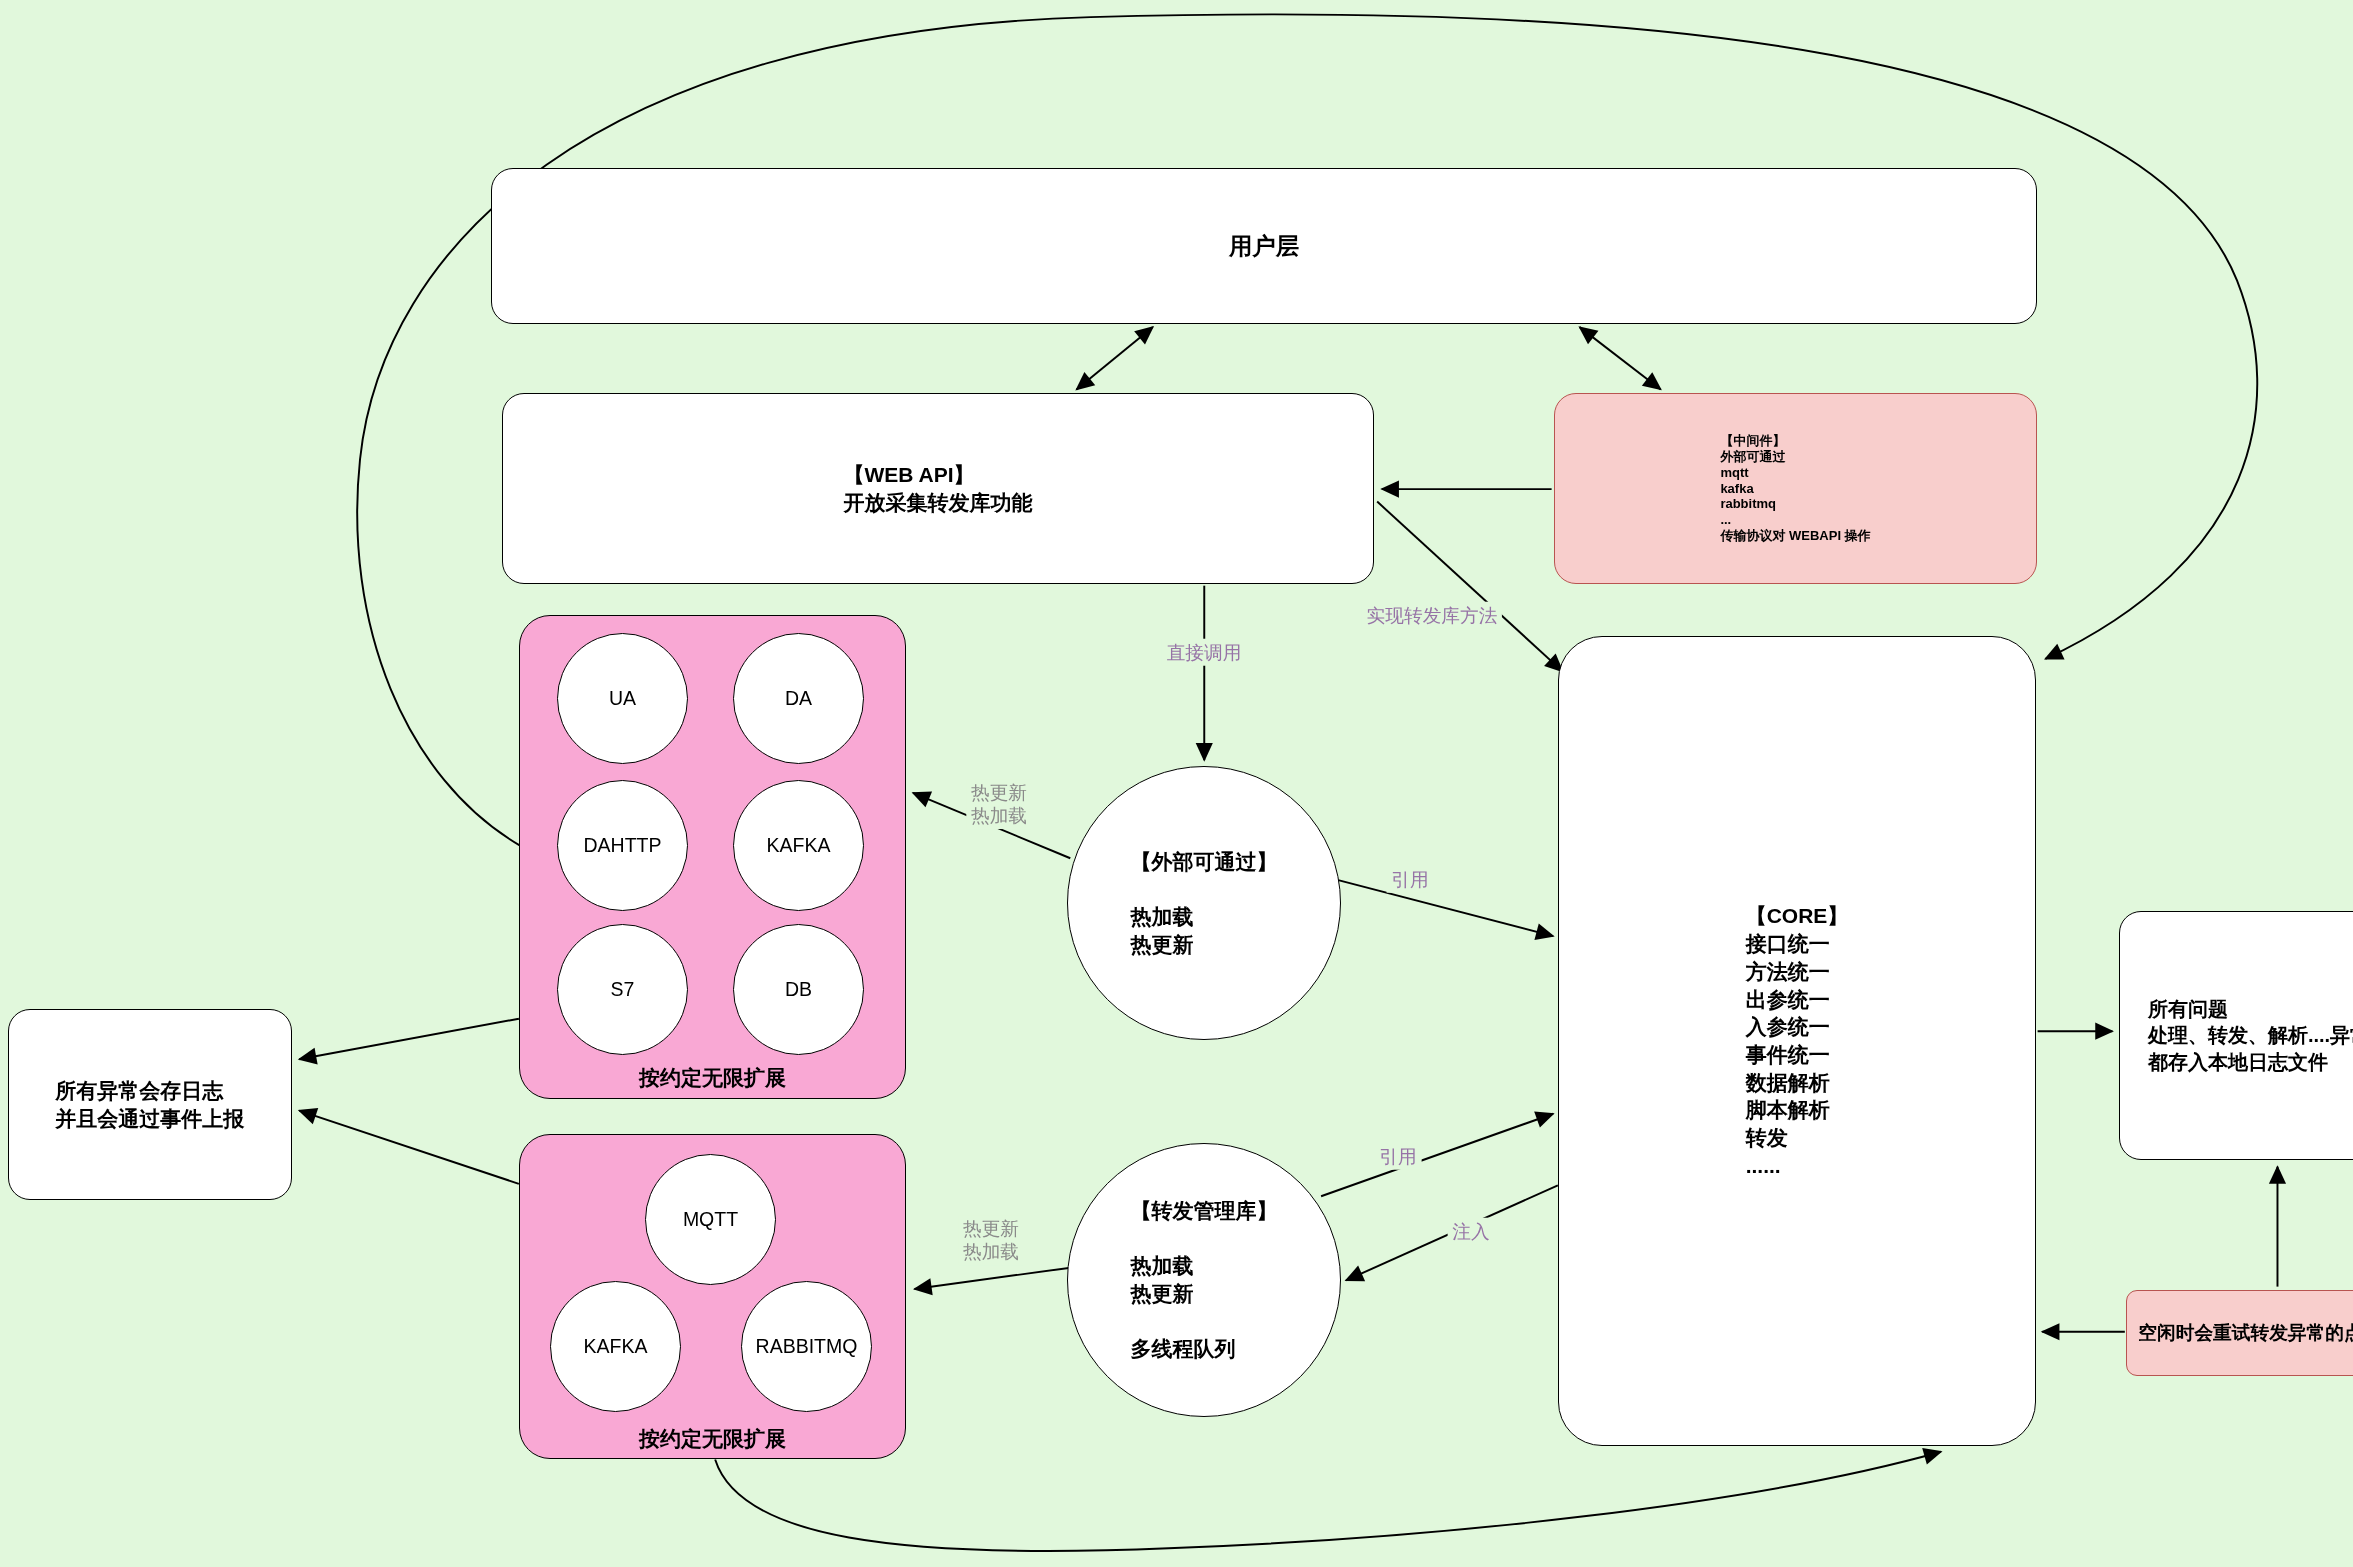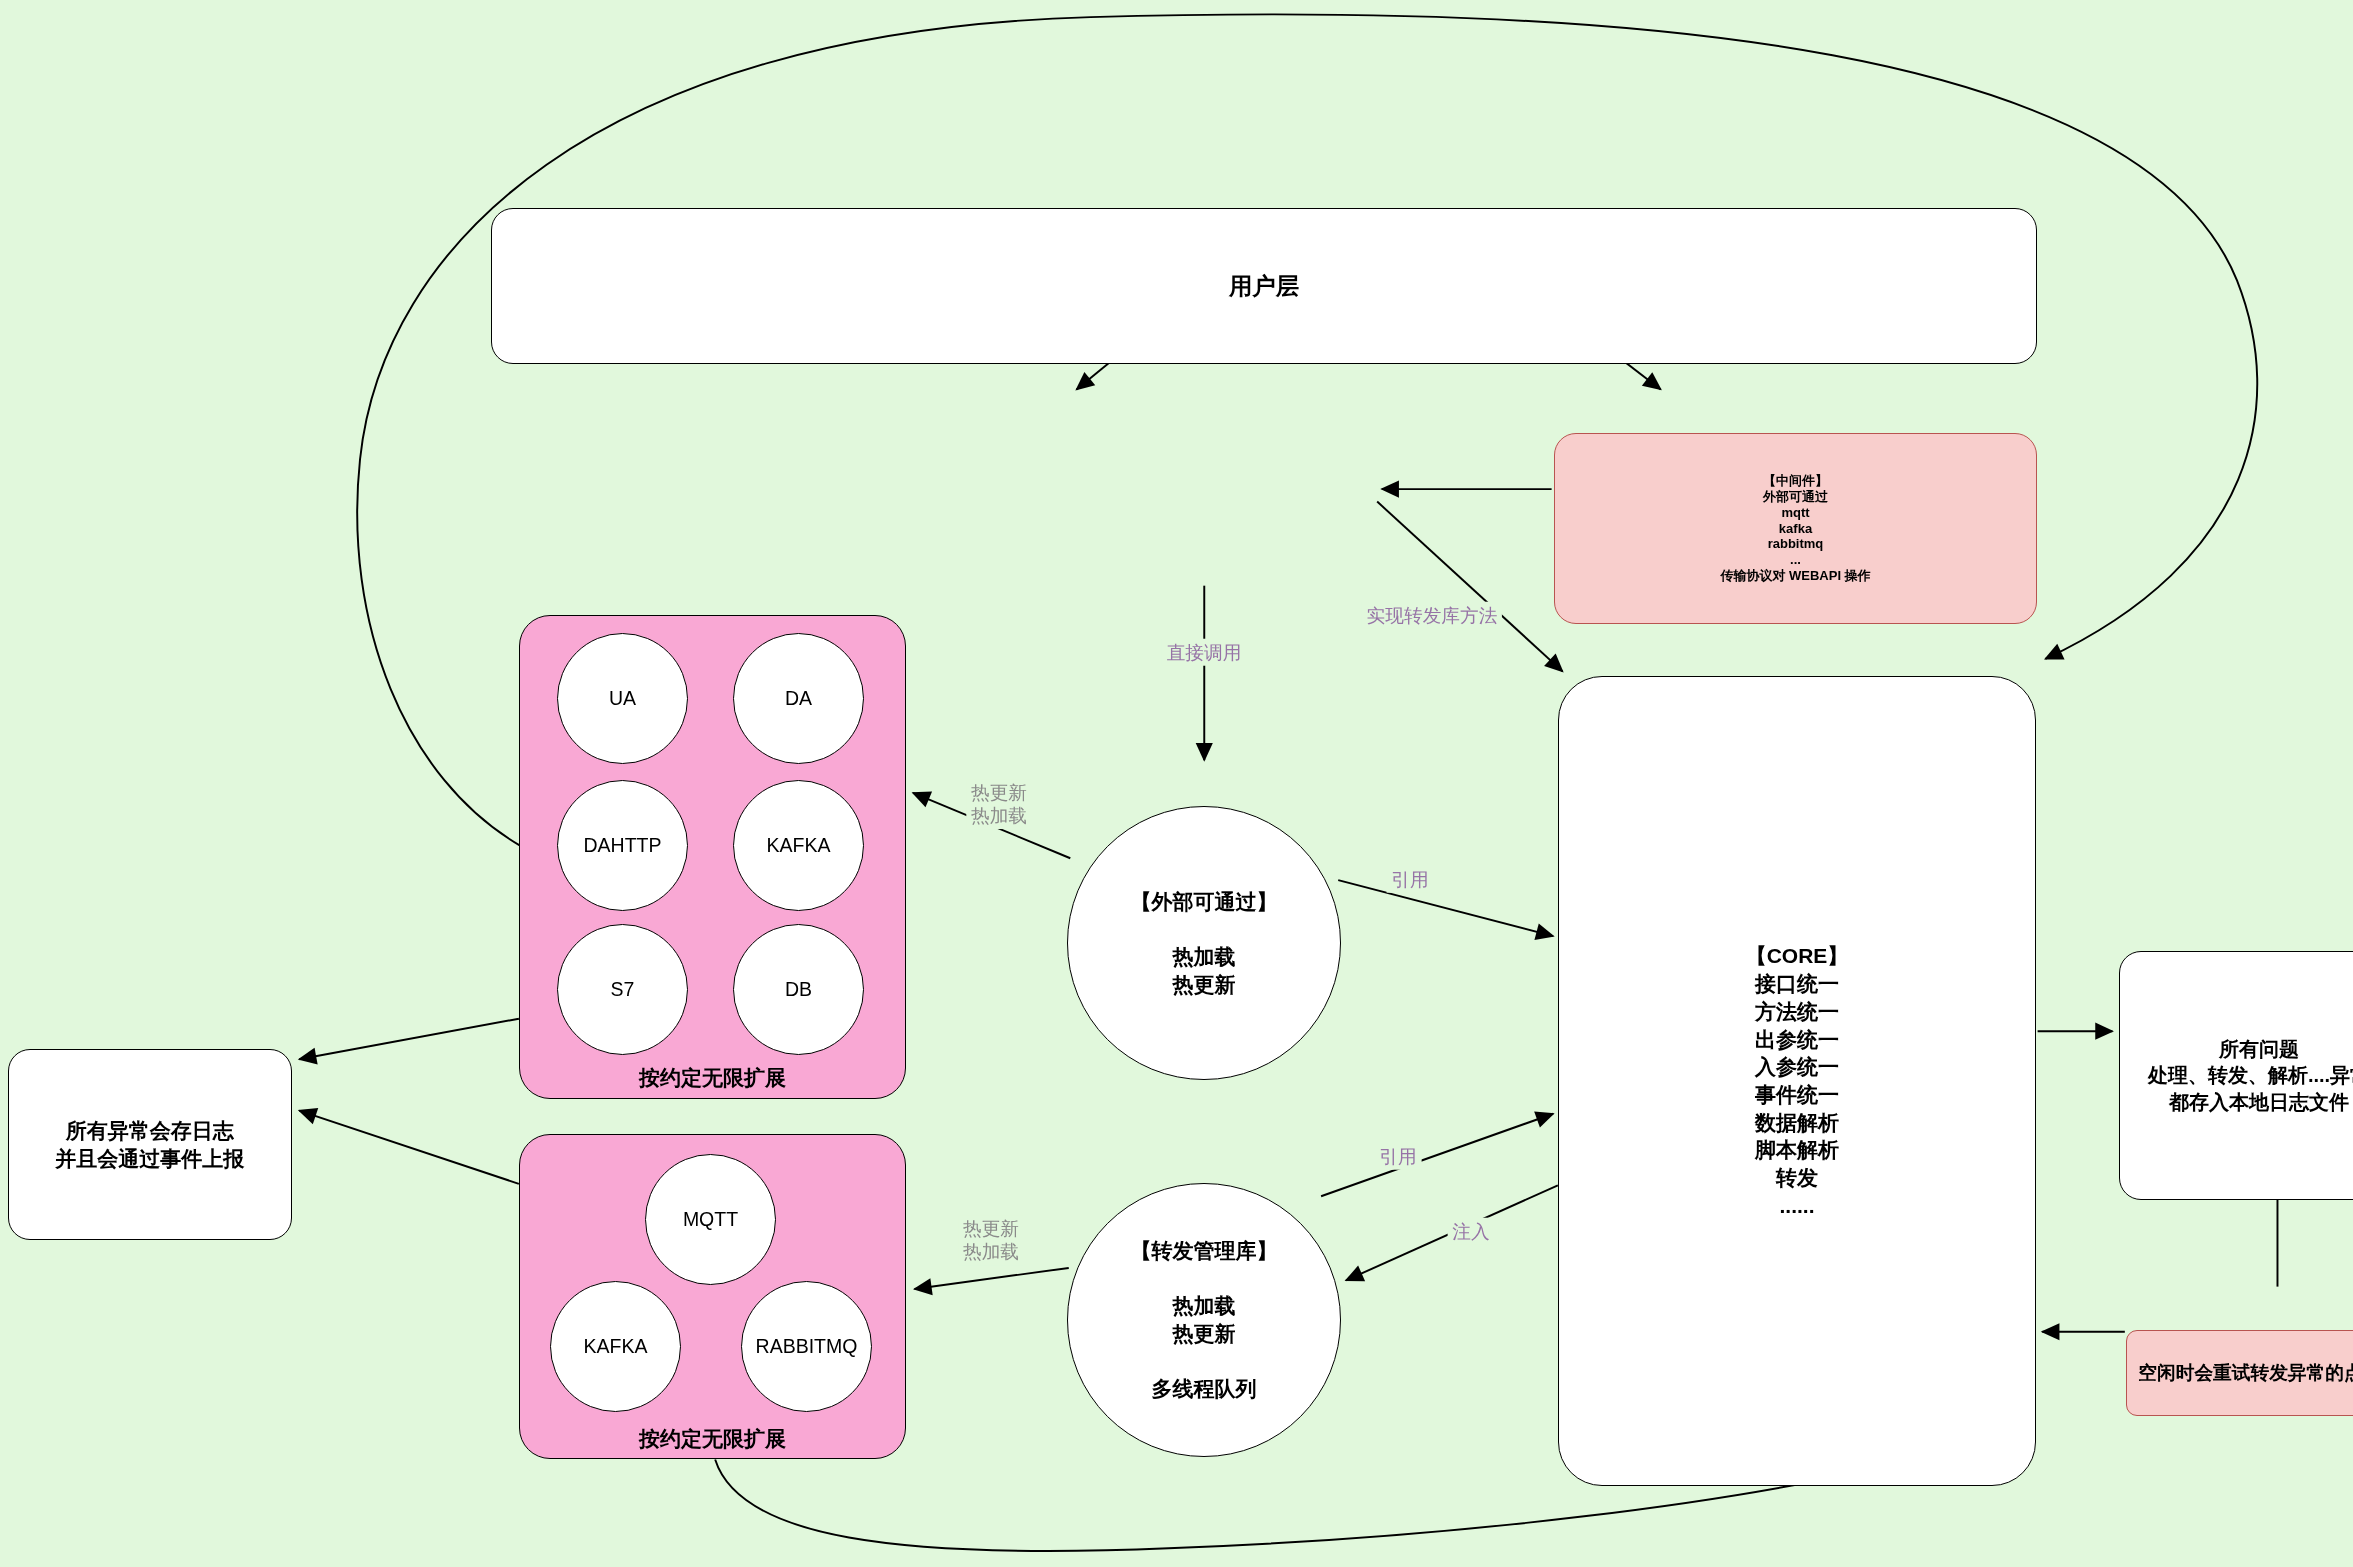--- a/index.html
+++ b/index.html
@@ -3,22 +3,22 @@
 <meta charset="utf-8">
 <style>
   * { box-sizing: border-box; margin: 0; padding: 0; }
   html, body { background: #e1f8dc; }
   body { font-family: "Liberation Sans", sans-serif; color: #000; }
   #canvas { position: relative; width: 2354px; height: 1567px; background: #e1f8dc; overflow: hidden; }
   svg.edges { position: absolute; left: 0; top: 0; z-index: 0; }
   .node {
     position: absolute; background: #ffffff; border: 1.9px solid #000;
     display: flex; align-items: center; justify-content: center;
-    text-align: center; white-space: pre-line; font-weight: bold;
-    font-size: 21px; line-height: 1.32; z-index: 1; margin-top: 40px;
+    text-align: left; white-space: pre-line; font-weight: bold;
+    font-size: 21px; line-height: 1.32; z-index: 1;
   }
   .rect   { border-radius: 22px; }
   .bigrad { border-radius: 44px; }
   .pink   { background: #f8cecc; border-color: #b85450; }
   .circle { border-radius: 50%; }
   .group-box { position: absolute; background: #f9a8d4; border: 1.9px solid #000; border-radius: 31px; z-index: 1; }
   .small-circle {
     position: absolute; width: 131px; height: 131px; background: #fff;
     border: 1.9px solid #000; border-radius: 50%;
     display: flex; align-items: center; justify-content: center;
@@ -83,20 +83,22 @@
       <path d="M2924 1652 L2924 1498" marker-end="url(#arrowEnd)"></path>
 
       <path d="M668 1086 C520 1000 440 800 462 590 C490 320 760 40 1400 22 C2100 2 2750 60 2872 360 C2935 520 2895 720 2626 846" marker-end="url(#arrowEnd)"></path>
 
       <path d="M918 1874 C950 1975 1150 2002 1500 1988 C1850 1975 2250 1932 2492 1864" marker-end="url(#arrowEnd)"></path>
     </g>
   </svg>
 
   <div class="node rect fs30" style="left:491px; top:168px; width:1546px; height:156px;">用户层</div>
 
+  <div class="node rect" style="left:502px; top:393px; width:872px; height:191px;">【WEB API】
+开放采集转发库功能</div>
 
   <div class="node rect pink fs25" style="left:1554px; top:393px; width:483px; height:191px; line-height:1.22;">【中间件】
 外部可通过
 mqtt
 kafka
 rabbitmq
 ...
 传输协议对 WEBAPI 操作</div>
 
   <div class="group-box" style="left:519px; top:615px; width:387px; height:484px;">

